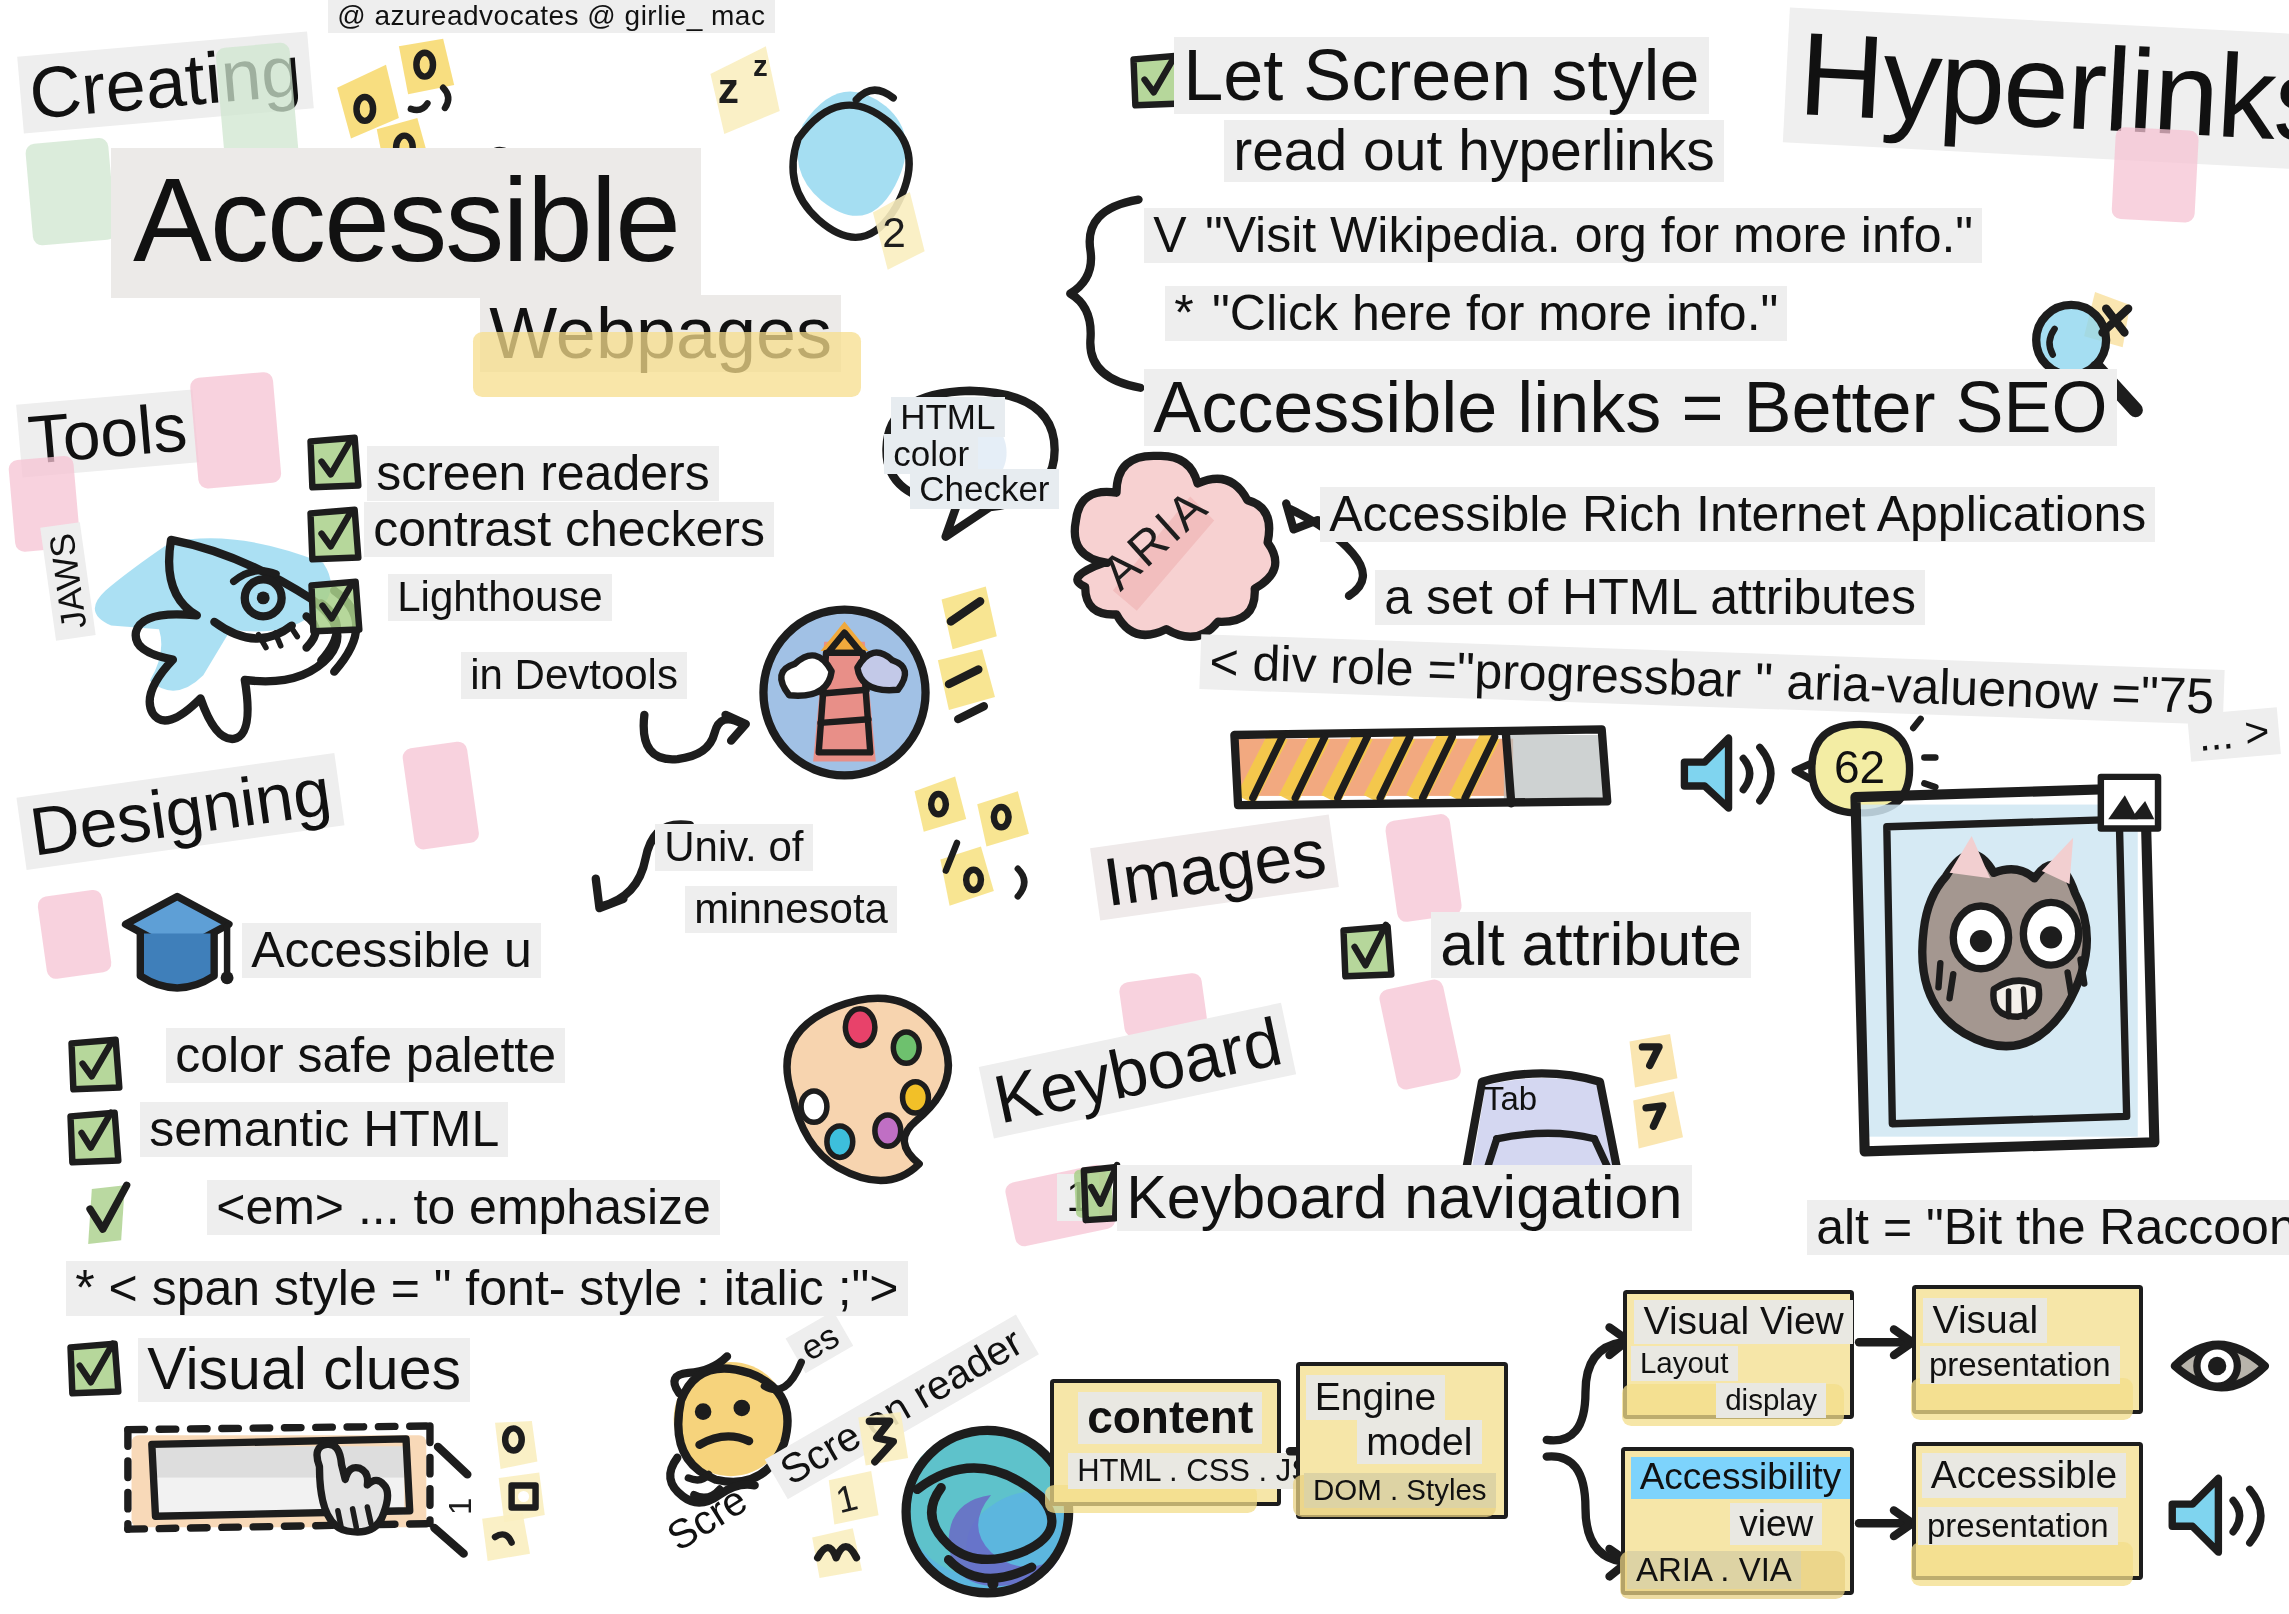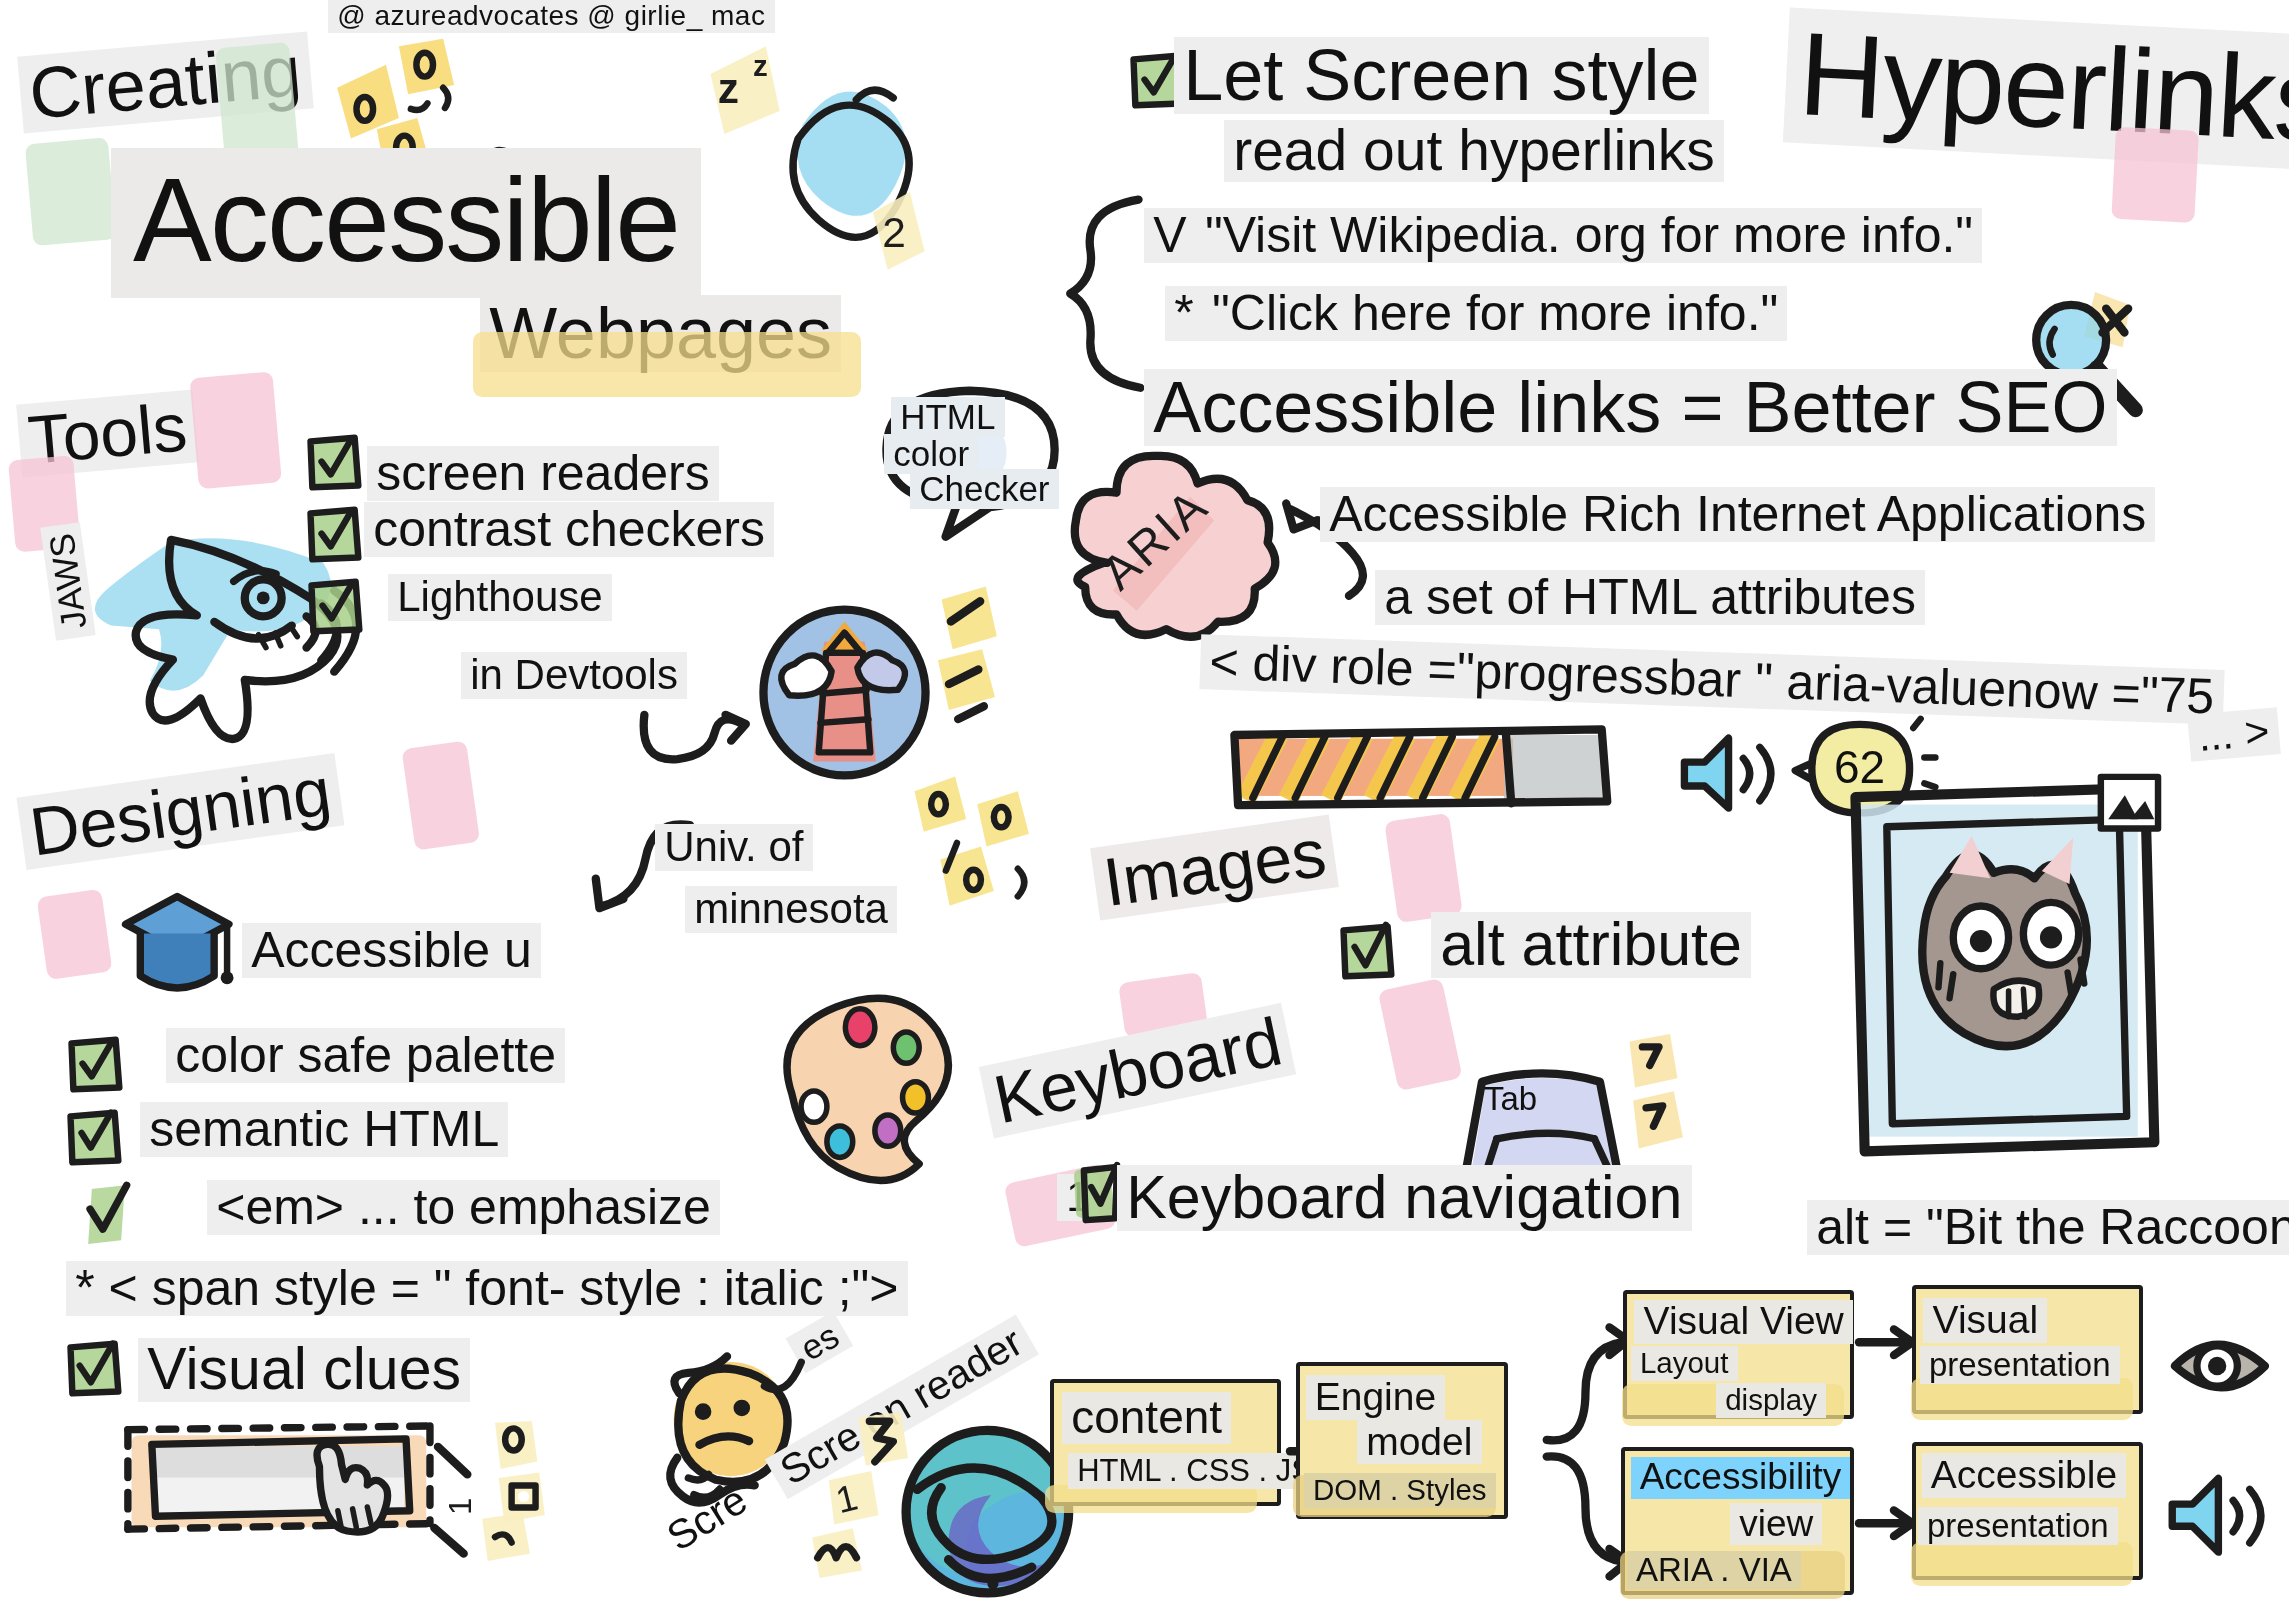--- a/index.html
+++ b/index.html
@@ -569,21 +569,21 @@
   <polygon points="50,6 96,0 104,50 58,58" fill="#faeec0" opacity=".9"></polygon>
   <polygon points="18,74 64,64 72,112 24,122" fill="#faeec0" opacity=".9"></polygon>
   <polygon points="0,136 44,126 54,172 8,180" fill="#faeec0" opacity=".9"></polygon>
   <path d="M62,10 l22,0 l-14,18 l18,4 l-20,22" class="ink" stroke-width="8"></path>
   <text x="30" y="110" font-family="Liberation Sans, sans-serif" font-size="40" fill="#1d1d1d" transform="rotate(-14 30 110)">1</text>
   <path d="M6,158 q12,-22 20,0 q10,-24 22,0" class="ink" stroke-width="8"></path>
 </svg>
 
 <div class="card" style="left:1050px; top:1379px; width:231px; height:127px;">
   <div class="blob" style="left:-9.2px; top:102px; width:212px; height:28px; background:#f3dd8a;"></div>
-  <div style="position:absolute; left:8px; top:9.2px;">
+  <div style="position:absolute; left:24px; top:9.2px;font-weight:bold;">
     <span class="hl" style="background:#e9e8e2; font-size:46px;">content</span>
   </div>
   <div style="position:absolute; left:14px; top:70px;">
     <span class="hl" style="background:#e9e8e2; font-size:31px;">HTML . CSS . JS</span>
   </div>
 </div>
 
 <svg class="abs" style="left:1288px; top:1431px;" width="72" height="46" viewBox="0 0 78 50">
   <path d="M2,22 L54,22" class="ink" stroke-width="9"></path>
   <path d="M42,8 L62,22 L42,36" class="ink" stroke-width="9"></path>

